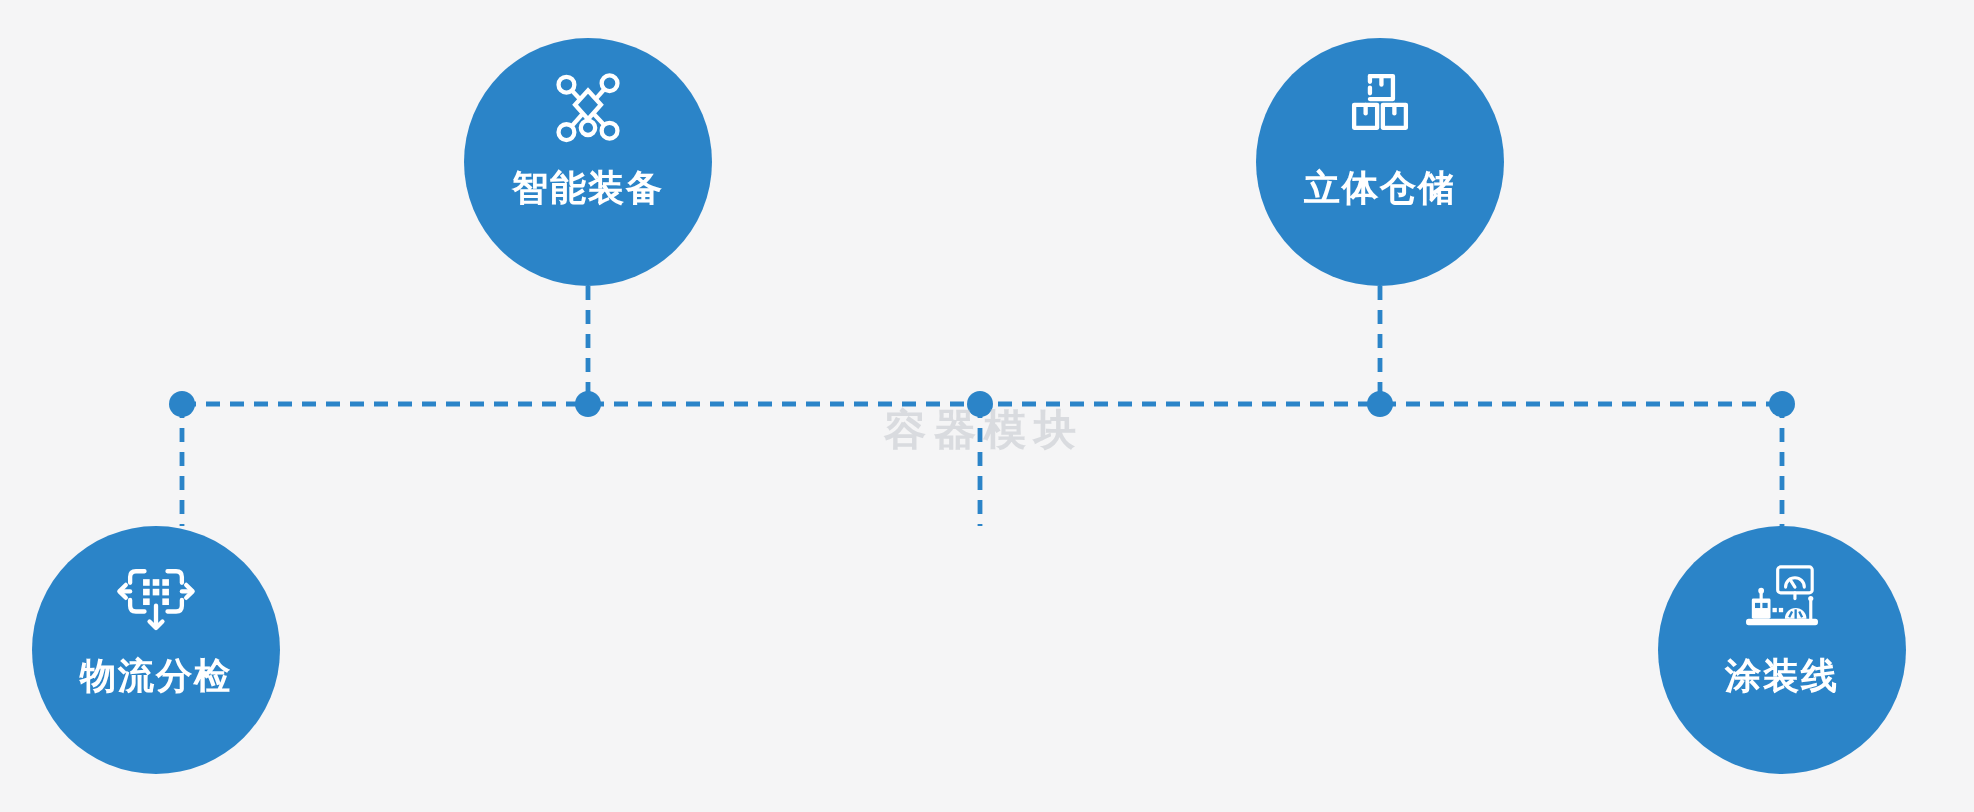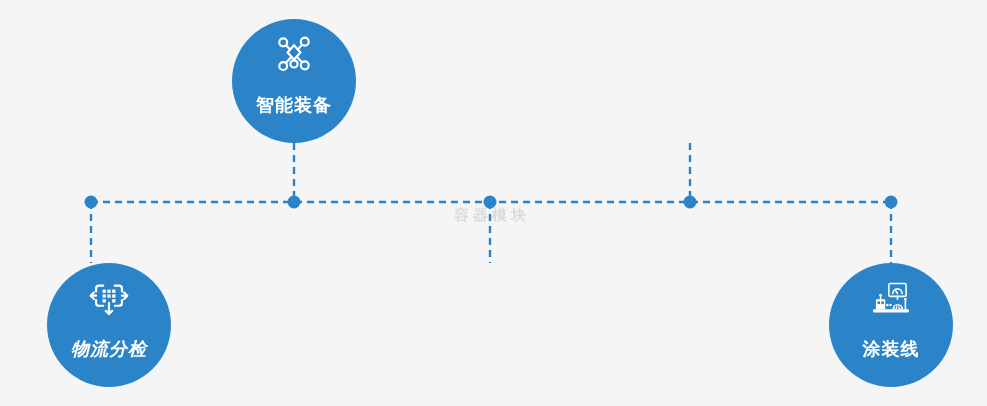--- a/index.html
+++ b/index.html
@@ -18,39 +18,39 @@
     background:var(--bg);
     overflow:hidden;
     font-family:"Liberation Sans","DejaVu Sans",sans-serif;
   }
   .connectors{position:absolute;left:0;top:0;}
   .dash{stroke:var(--accent);stroke-width:2.4;stroke-dasharray:7 5;fill:none;}
   .dot{fill:var(--accent);stroke:none;}
   .watermark{
     position:absolute;left:492px;top:215px;
     transform:translate(-50%,-50%);
-    font-size:15px;font-weight:700;letter-spacing:4px;
+    font-size:21px;font-weight:700;letter-spacing:4px;
     color:var(--watermark);white-space:nowrap;
     user-select:none;pointer-events:none;
   }
   .node{
     position:absolute;width:124px;height:124px;border-radius:50%;
     background:var(--node);
     display:flex;flex-direction:column;align-items:center;
     padding-top:14px;
   }
   .node .node-icon{width:46px;height:46px;display:block;}
   .node .node-label{
-    margin-top:16px;color:var(--label);
+    margin-top:5px;color:var(--label);
     font-size:18px;font-weight:700;line-height:20px;
     letter-spacing:1px;white-space:nowrap;
   }
   .n1{left:232px;top:19px;}
   .n2{left:628px;top:19px;}
-  .n3{left:47px;top:263px;font-style:italic;}
+  .n3{left:16px;top:263px;}
   .n4{left:428px;top:263px;}
   .n5{left:829px;top:263px;text-align:right;}
   
   .s{stroke:var(--icon);stroke-width:3;fill:none;stroke-linecap:round;stroke-linejoin:round;}
   .s2{stroke:var(--icon);stroke-width:2.2;fill:none;stroke-linecap:round;stroke-linejoin:round;}
   .s35{stroke:var(--icon);stroke-width:3.5;fill:none;stroke-linecap:round;}
   .f{fill:var(--icon);stroke:none;}
   .m{fill:var(--node);stroke:var(--icon);stroke-width:3;}
   .b2{fill:var(--node);stroke:none;}
   .cut{stroke:var(--node);stroke-width:1.6;fill:none;}
@@ -83,20 +83,32 @@
       <path class="m" d="M32 17 L41 27 L32 37 L23 27 Z"></path>
       <circle class="m" cx="17" cy="13" r="5.5"></circle>
       <circle class="m" cx="47" cy="12" r="5.5"></circle>
       <circle class="m" cx="17" cy="46" r="5.5"></circle>
       <circle class="m" cx="47" cy="45" r="5.5"></circle>
       <circle class="m" cx="32" cy="43" r="5"></circle>
     </svg>
     <div class="node-label">智能装备</div>
   </div>
 
+  <div class="node n2">
+    <svg class="node-icon" viewBox="0 0 64 64" aria-hidden="true">
+      <path class="s" d="M25 7 H41 V23 H25"></path>
+      <line class="s" x1="25" y1="7" x2="25" y2="23" stroke-dasharray="4 4"></line>
+      <line class="s" x1="33" y1="7" x2="33" y2="13"></line>
+      <rect class="s" x="14" y="27" width="16" height="16"></rect>
+      <line class="s" x1="22" y1="27" x2="22" y2="33"></line>
+      <rect class="s" x="34" y="27" width="16" height="16"></rect>
+      <line class="s" x1="42" y1="27" x2="42" y2="33"></line>
+    </svg>
+    <div class="node-label">立体仓储</div>
+  </div>
 
   <div class="node n3">
     <svg class="node-icon" viewBox="0 0 64 64" aria-hidden="true">
       <path class="s" d="M14 20 V16 Q14 12 18 12 H24"></path>
       <path class="s" d="M40 12 H46 Q50 12 50 16 V20"></path>
       <path class="s" d="M50 32 V36 Q50 40 46 40 H40"></path>
       <path class="s" d="M24 40 H18 Q14 40 14 36 V32"></path>
       <line class="s" x1="14" y1="26" x2="8" y2="26"></line>
       <path class="s" d="M11 21.5 L6.5 26 L11 30.5"></path>
       <line class="s" x1="50" y1="26" x2="56" y2="26"></line>

